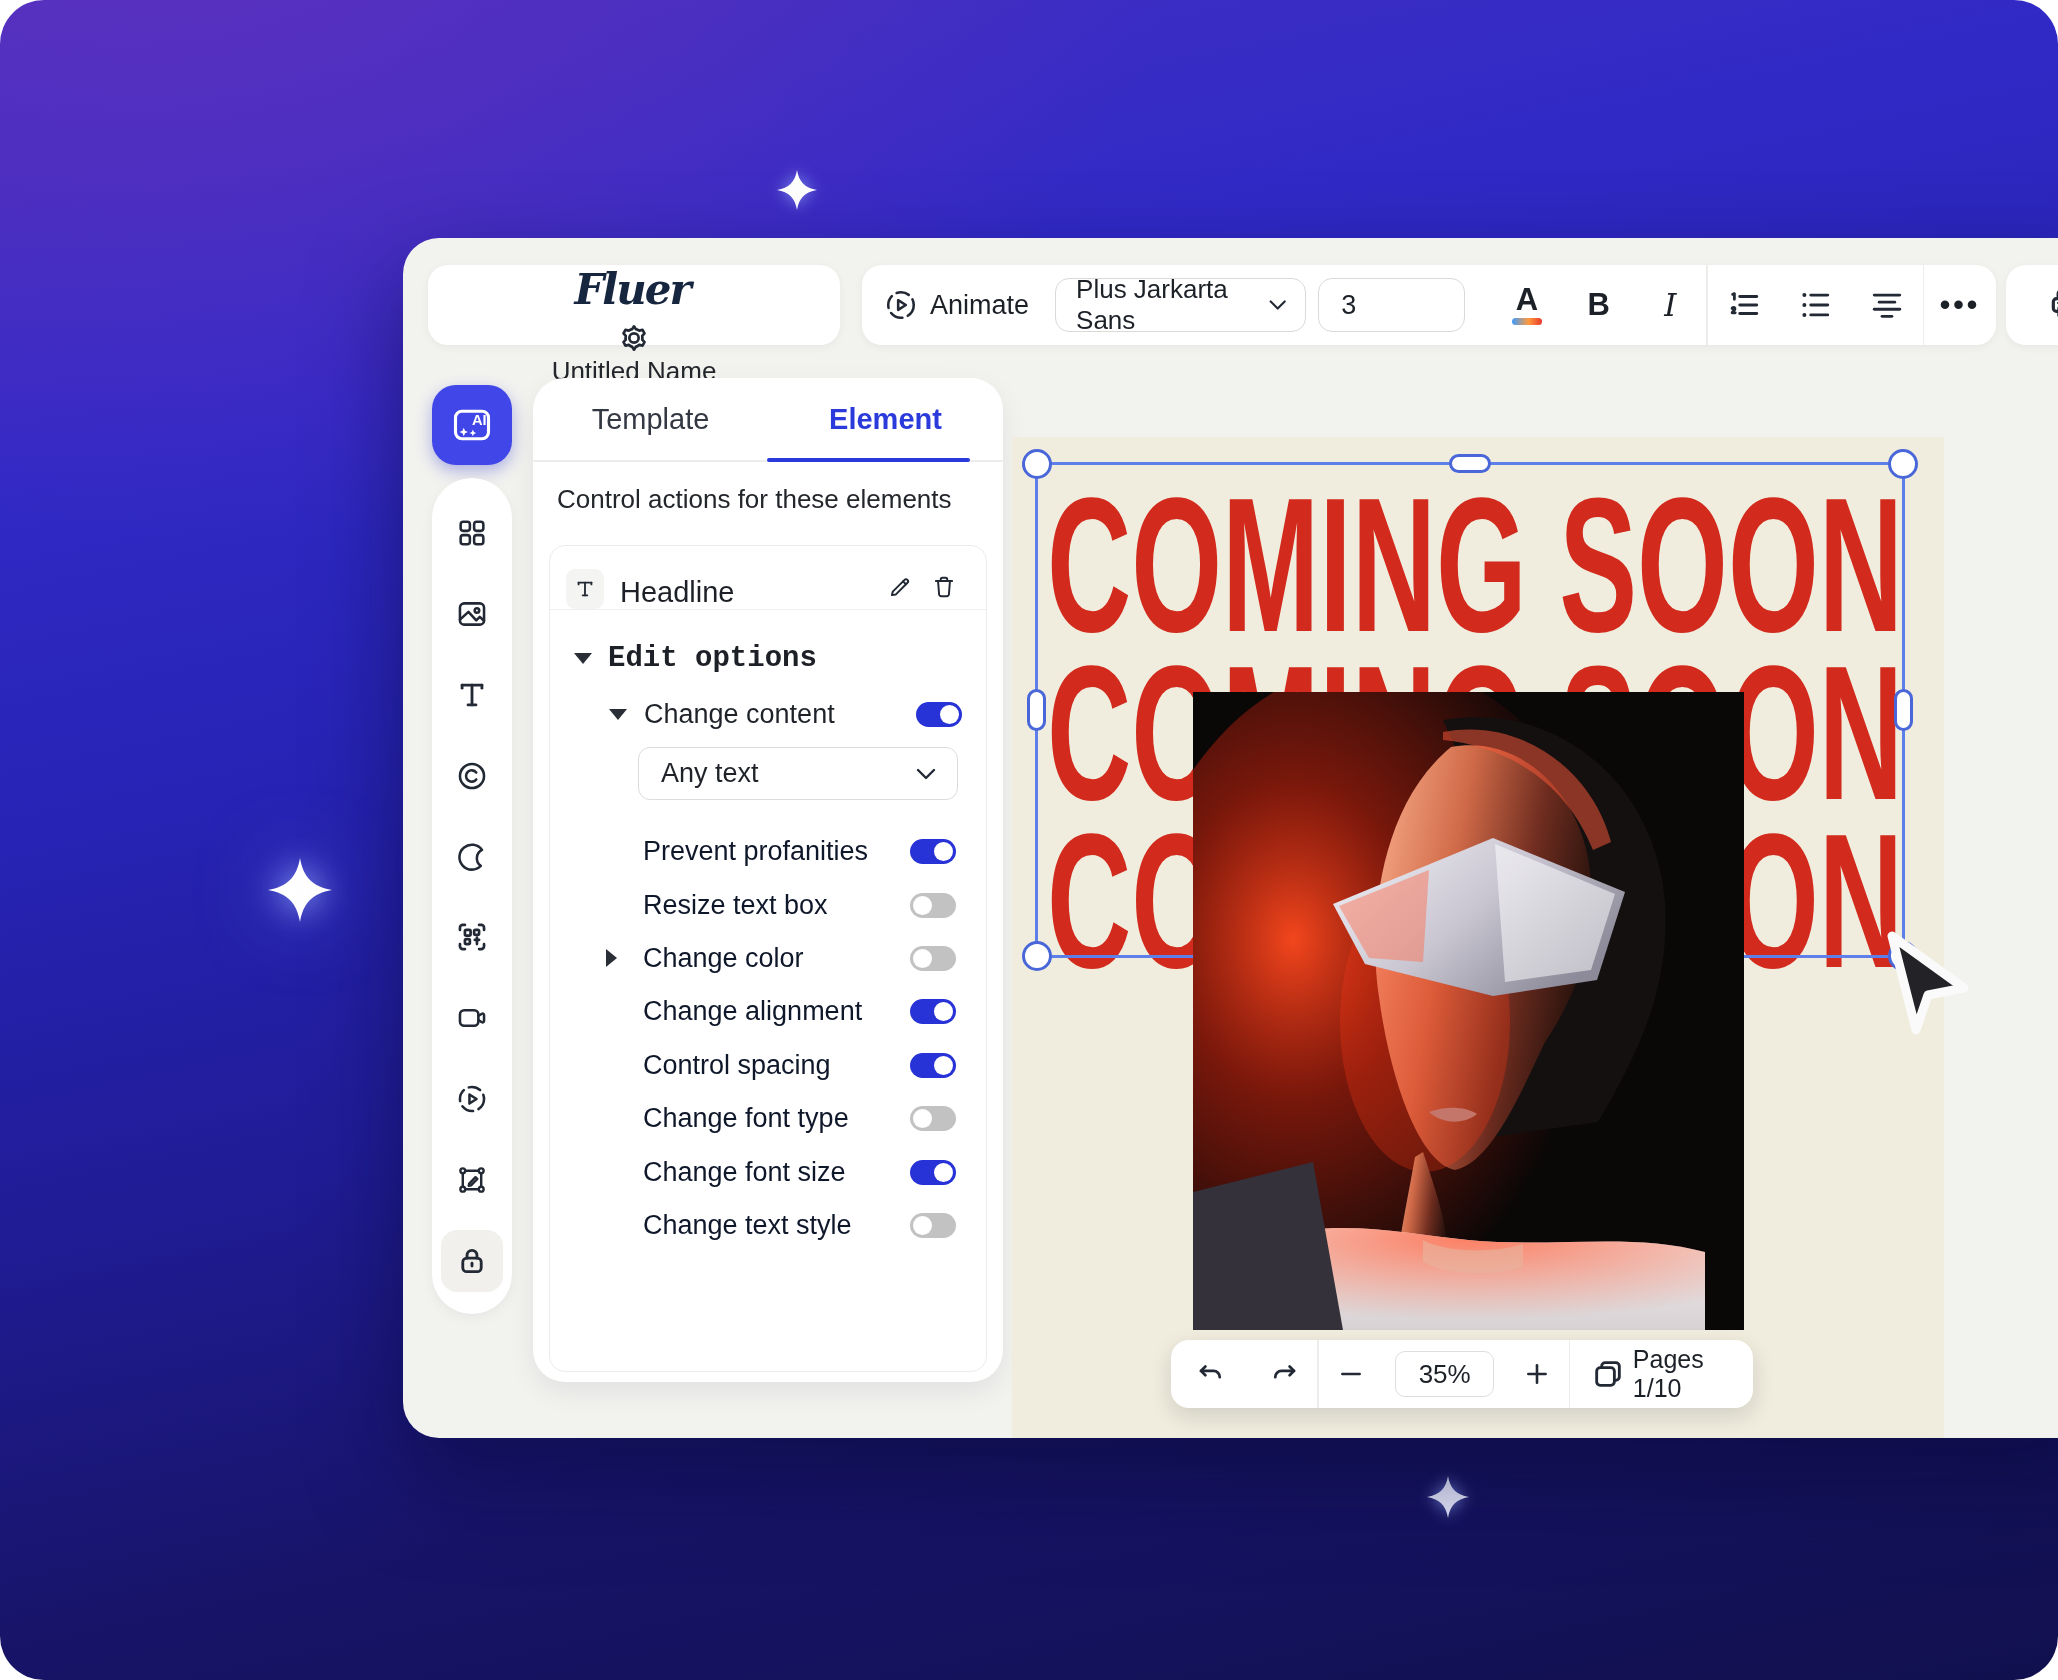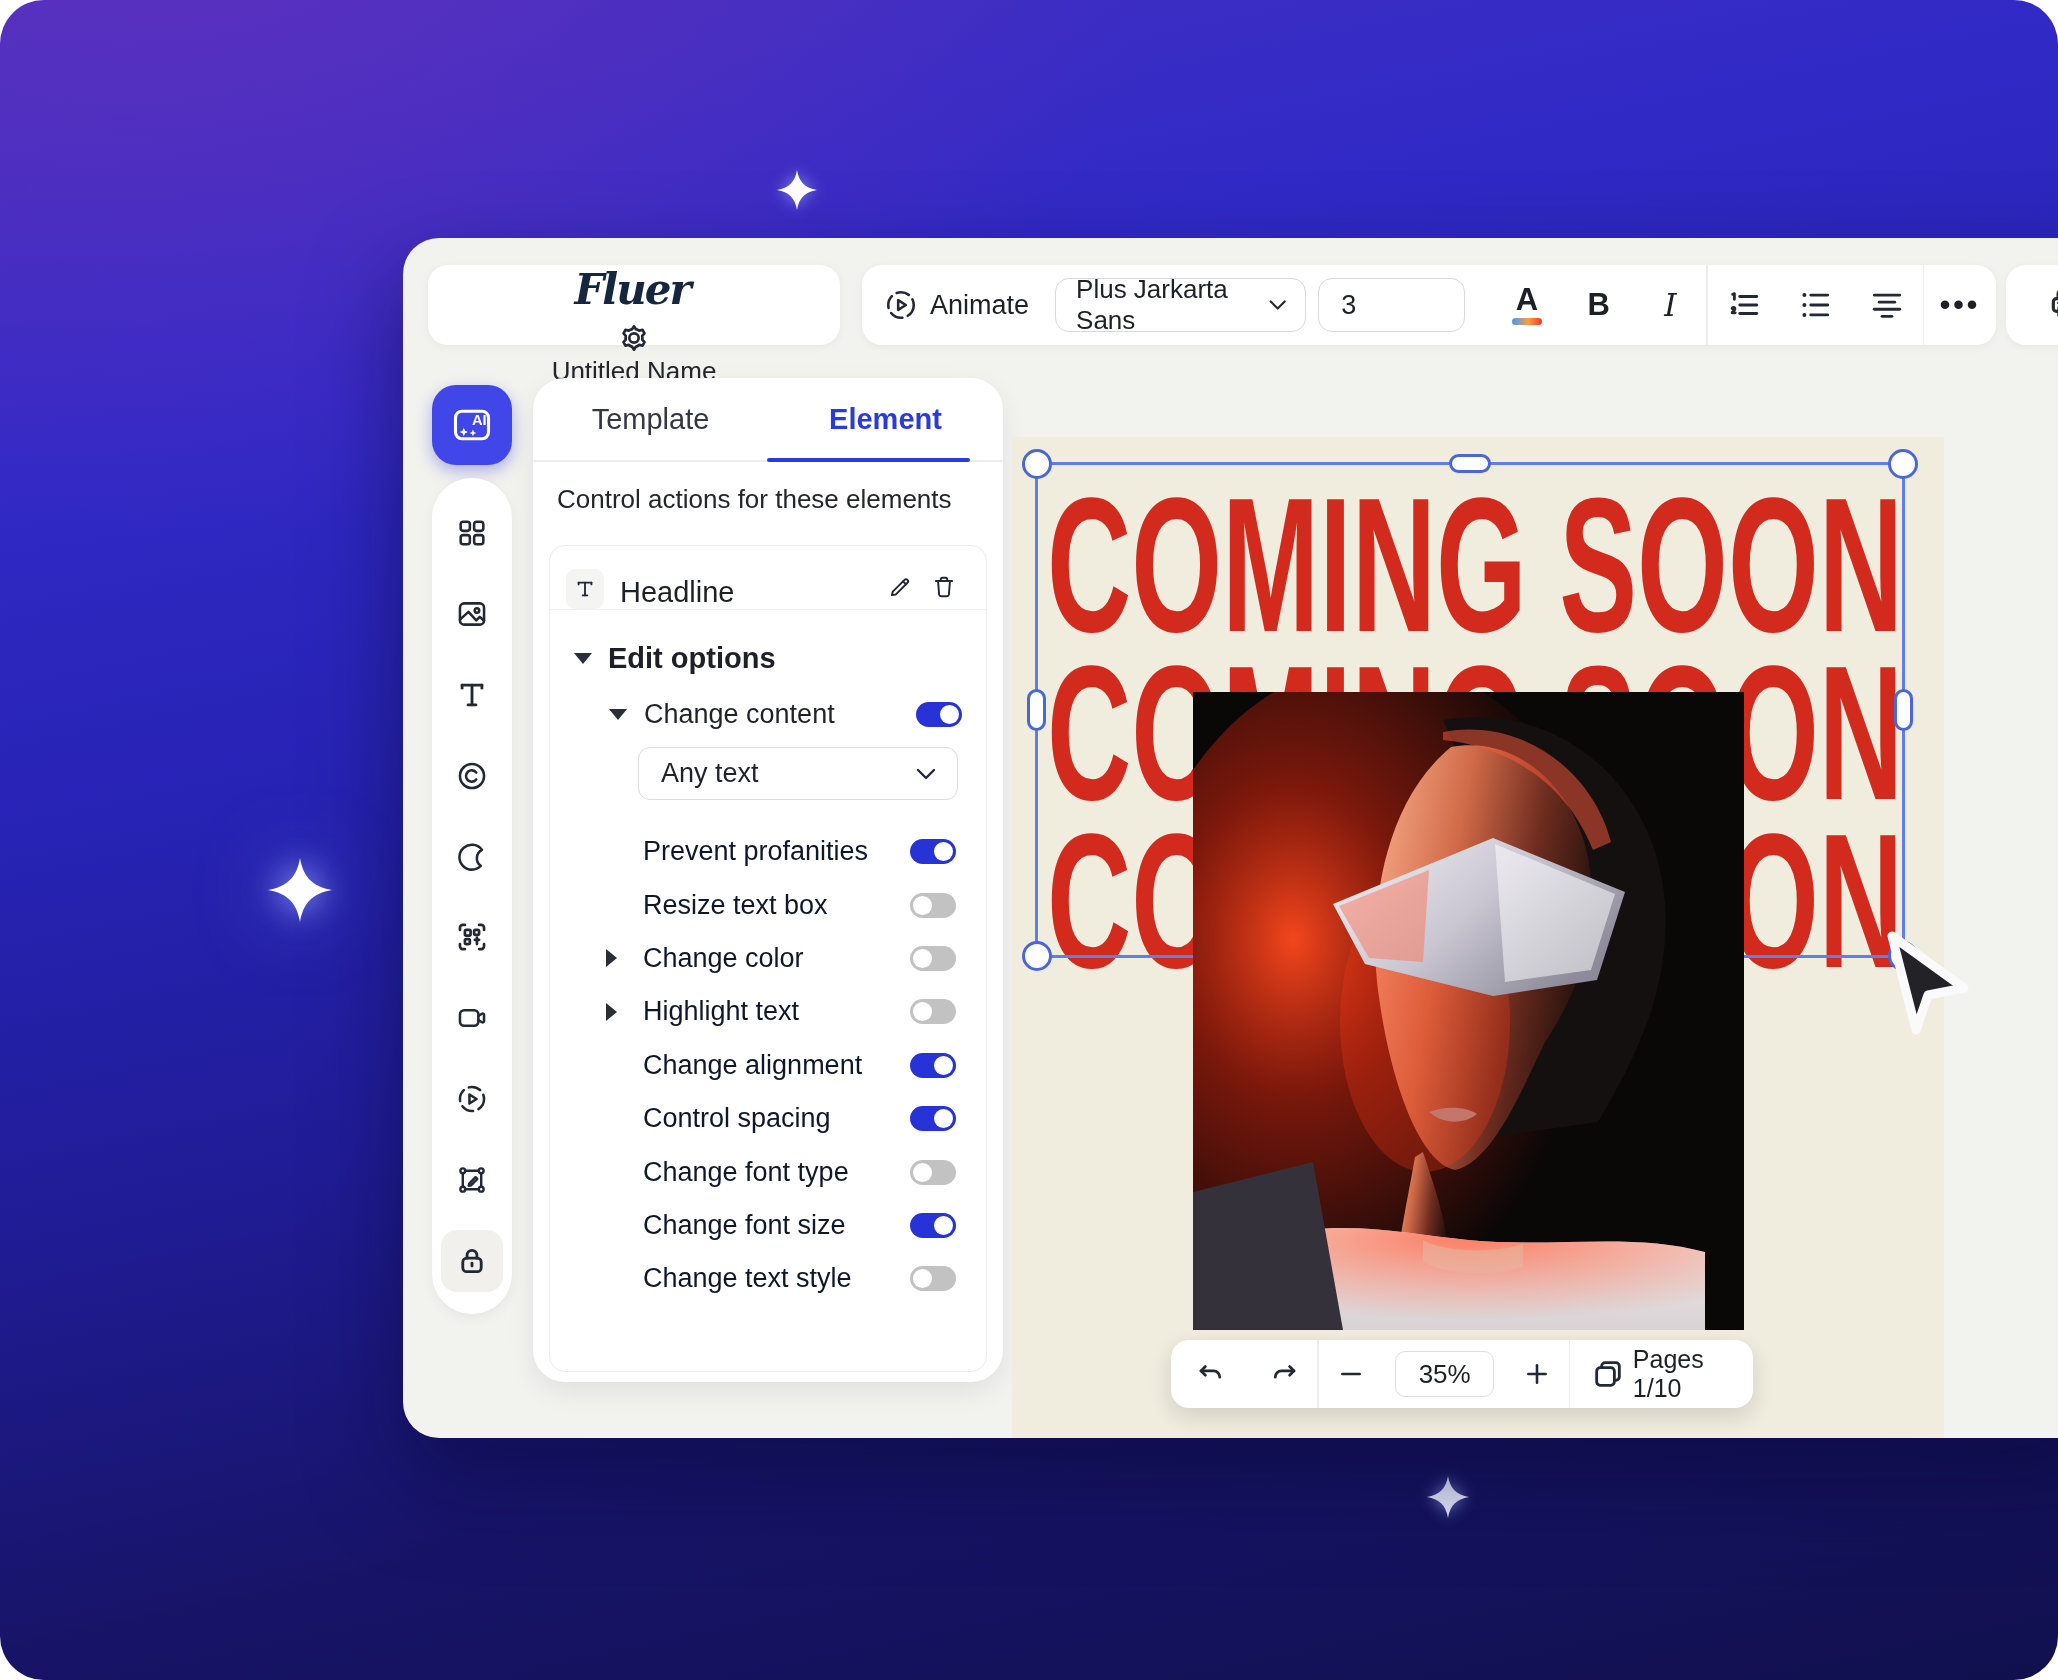--- a/index.html
+++ b/index.html
@@ -67,21 +67,21 @@
   .tab.inactive{color:#333843;}
   .tab.active{color:#2b3adb;font-weight:700;}
   .tab-underline{position:absolute;left:234px;bottom:-2px;width:203px;height:4px;background:#2b3adb;border-radius:2px;}
   .panel-sub{margin:22px 0 0 24px;font-size:26px;color:#23262b;}
   .card{position:absolute;left:16px;top:167px;width:438px;height:827px;border:1.5px solid #ececea;
         border-radius:16px;background:#fff;overflow:hidden;}
   .head-row{height:64px;display:flex;align-items:flex-end;border-bottom:1.5px solid #efefed;padding:0 20px 0 16px;}
   .t-chip{width:38px;height:40px;border-radius:9px;background:#f4f4f2;display:flex;align-items:center;justify-content:center;margin-right:16px;}
   .head-label{flex:1;font-size:29px;color:#1d2127;}
   .hicon{width:44px;height:44px;display:flex;align-items:center;justify-content:center;}
-  .sec-row{display:flex;align-items:center;margin:32px 0 0 24px;}
+  .sec-row{display:flex;align-items:center;margin:32px 0 0 24px;font-family:Liberation Mono, monospace;}
   .sec-row .lbl{font-size:29px;font-weight:700;color:#1d2127;margin-left:16px;}
   .tri-down{width:0;height:0;border-left:9px solid transparent;border-right:9px solid transparent;border-top:11px solid #2a2e36;}
   .tri-right{width:0;height:0;border-top:9px solid transparent;border-bottom:9px solid transparent;border-left:11px solid #2a2e36;}
   .cc-row{display:flex;align-items:center;margin:24px 24px 0 59px;}
   .cc-row .lbl{font-size:27px;color:#1f2329;margin-left:17px;flex:1;}
   .any-select{margin:17px 28px 0 88px;height:53px;border:1.5px solid #dcdcda;border-radius:12px;
               display:flex;align-items:center;justify-content:space-between;padding:0 20px 0 22px;}
   .any-select span{font-size:27px;color:#1f2329;}
   .rows{margin-top:25px;}
   .trow{height:53.4px;display:flex;align-items:center;padding:0 30px 0 56px;}
@@ -395,29 +395,20 @@
   <div class="trow">
     <div class="arr">
                   <div class="tri-right"></div>
                 </div>
     <div class="row-label">Change color</div>
     <div class="toggle off">
                   <div class="knob"></div>
                 </div>
   </div>
 
-  <div class="trow">
-    <div class="arr">
-                  <div class="tri-right"></div>
-                </div>
-    <div class="row-label">Highlight text</div>
-    <div class="toggle off">
-                  <div class="knob"></div>
-                </div>
-  </div>
 
 
   <div class="trow">
     <div class="arr" style="visibility: hidden;">
                   <div class="tri-right"></div>
                 </div>
     <div class="row-label">Change alignment</div>
     <div class="toggle on">
                   <div class="knob"></div>
                 </div>

